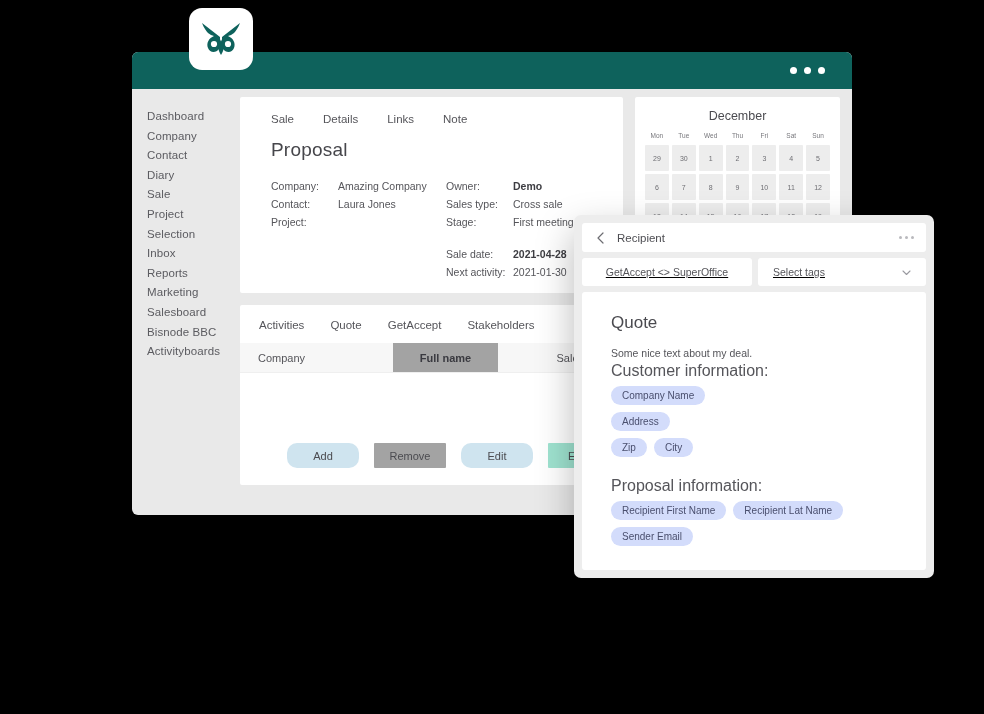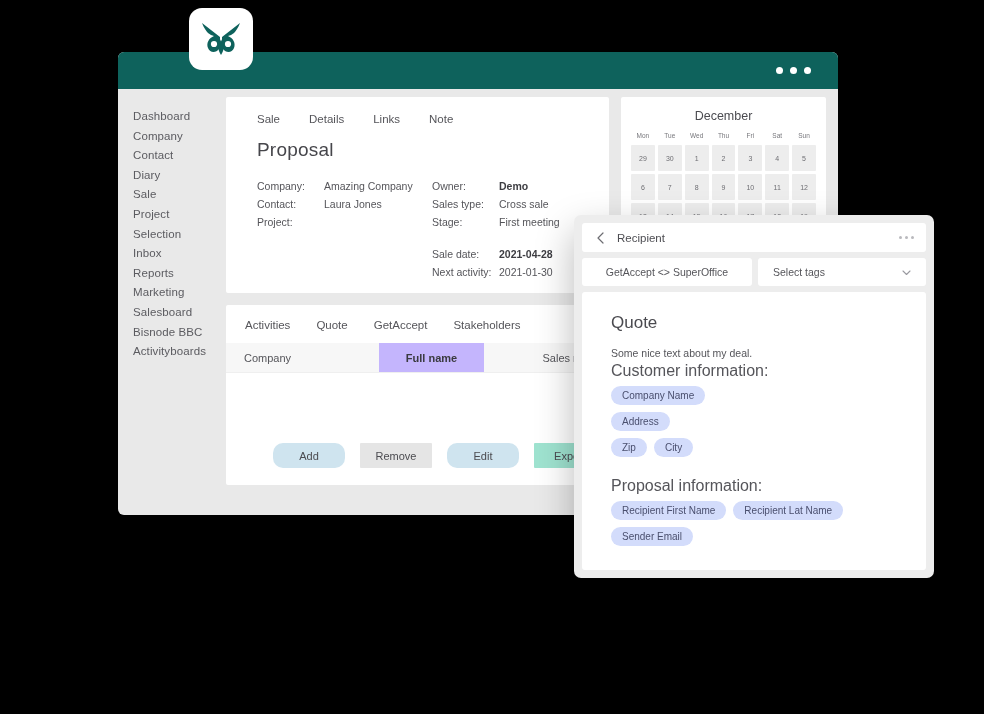--- a/index.html
+++ b/index.html
@@ -6,21 +6,21 @@
   html,body{
     width:984px; height:714px;
     background:#000;
     font-family:"Liberation Sans", sans-serif;
     overflow:hidden;
   }
   #stage{ position:relative; width:984px; height:714px; }
 
   
   .crm-window{
-    position:absolute; left:118px; top:52px;
+    position:absolute; left:132px; top:52px;
     width:720px; height:463px;
     background:#e9e9e9;
     border-radius:6px;
     overflow:hidden;
     box-shadow:0 18px 40px rgba(0,0,0,.35);
   }
   .crm-titlebar{
     height:37px; background:#0e625c;
     display:flex; align-items:center; justify-content:flex-end;
     padding-right:27px;
@@ -81,34 +81,34 @@
   .thead{
     display:flex; background:#f7f7f7; height:30px; align-items:stretch;
     border-bottom:1px solid #efefef;
   }
   .th{
     display:flex; align-items:center; font-size:11px; color:#55555a;
     padding-left:18px; cursor:pointer;
   }
   .th.company{ width:153px; }
   .th.fullname{
-    width:105px; background:#c4b5fd; font-weight:bold; color:#3a3a40;
+    width:105px; background:#a3a3a3; font-weight:bold; color:#3a3a40;
     justify-content:center; padding-left:0;
   }
   .th.role{ width:110px; justify-content:center; padding-left:0;margin-left:28px; }
   .tbody{ flex:1; background:#fff; }
 
   .btn-row{ display:flex; gap:15px; padding:0 0 17px 47px; }
   .btn{
     width:72px; height:25px; border:none; border-radius:1px;
     font-size:11px; color:#4b4b50; cursor:pointer;
     font-family:"Liberation Sans", sans-serif;
   }
   .btn.add,.btn.edit{ background:#cfe4ef;border-radius:10px; }
-  .btn.remove{ background:#e5e5e5; }
+  .btn.remove{ background:#a3a3a3; }
   .btn.export{ background:#9fe3d0; }
 
   
   .logo{
     position:absolute; left:189px; top:8px;
     width:64px; height:62px; background:#fff; border-radius:13px;
     display:flex; align-items:center; justify-content:center;
     z-index:5;
   }
 
@@ -123,21 +123,21 @@
   }
   .tpl-head{
     background:#fff; border-radius:3px; height:29px;
     display:flex; align-items:center; padding:0 12px;
   }
   .back-chev{ width:14px; height:14px; display:block; }
   .tpl-title{ font-size:11.5px; color:#4d4d52; margin-left:9px; flex:1; }
   .tpl-more{ display:flex; gap:3px; }
   .tpl-more i{ width:3px; height:3px; border-radius:50%; background:#b9b9bd; display:block; }
 
-  .tpl-selects{ display:flex; gap:6px; }
+  .tpl-selects{ display:flex; gap:6px;text-decoration:underline; }
   .sel{
     background:#fff; border-radius:3px; height:28px;
     display:flex; align-items:center; font-size:10.5px; color:#55555a;
     cursor:pointer;
   }
   .sel.integration{ width:170px; justify-content:center; }
   .sel.tags{ flex:1; justify-content:space-between; padding:0 13px 0 15px; }
   .chev-down{ width:13px; height:13px; display:block; }
 
   .tpl-doc{

